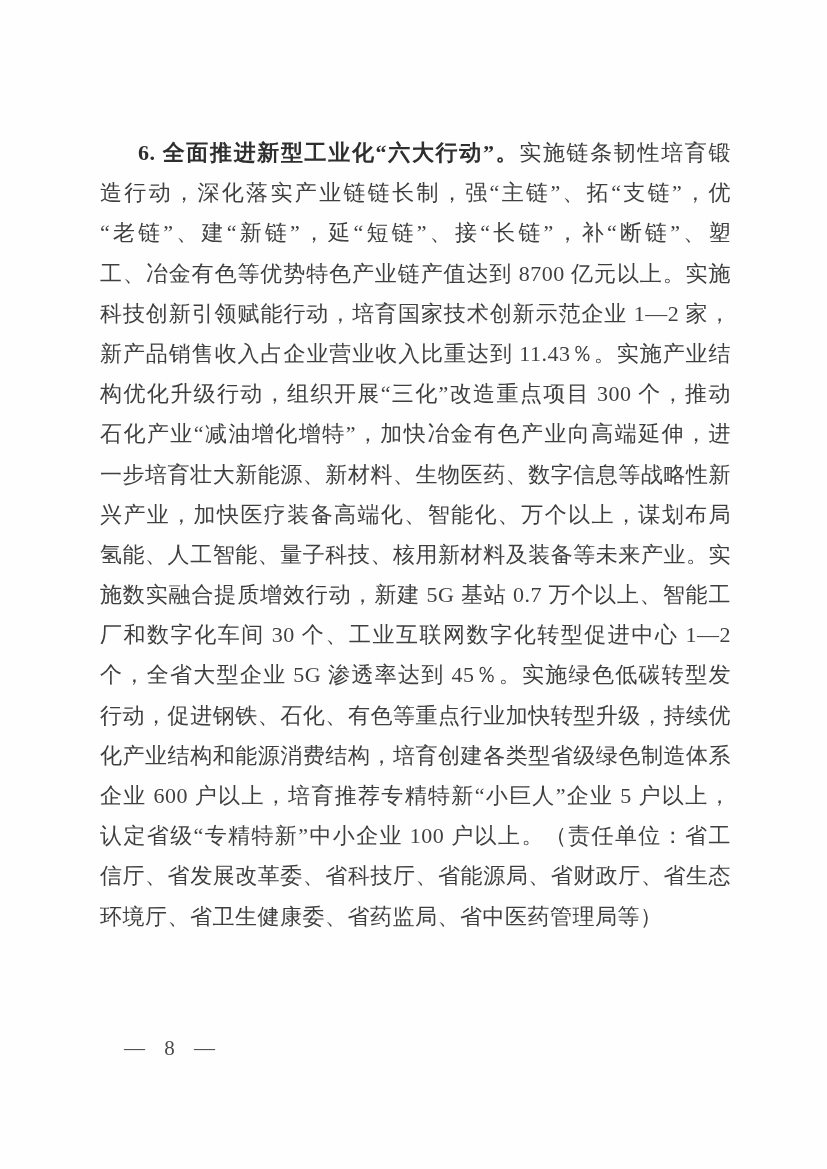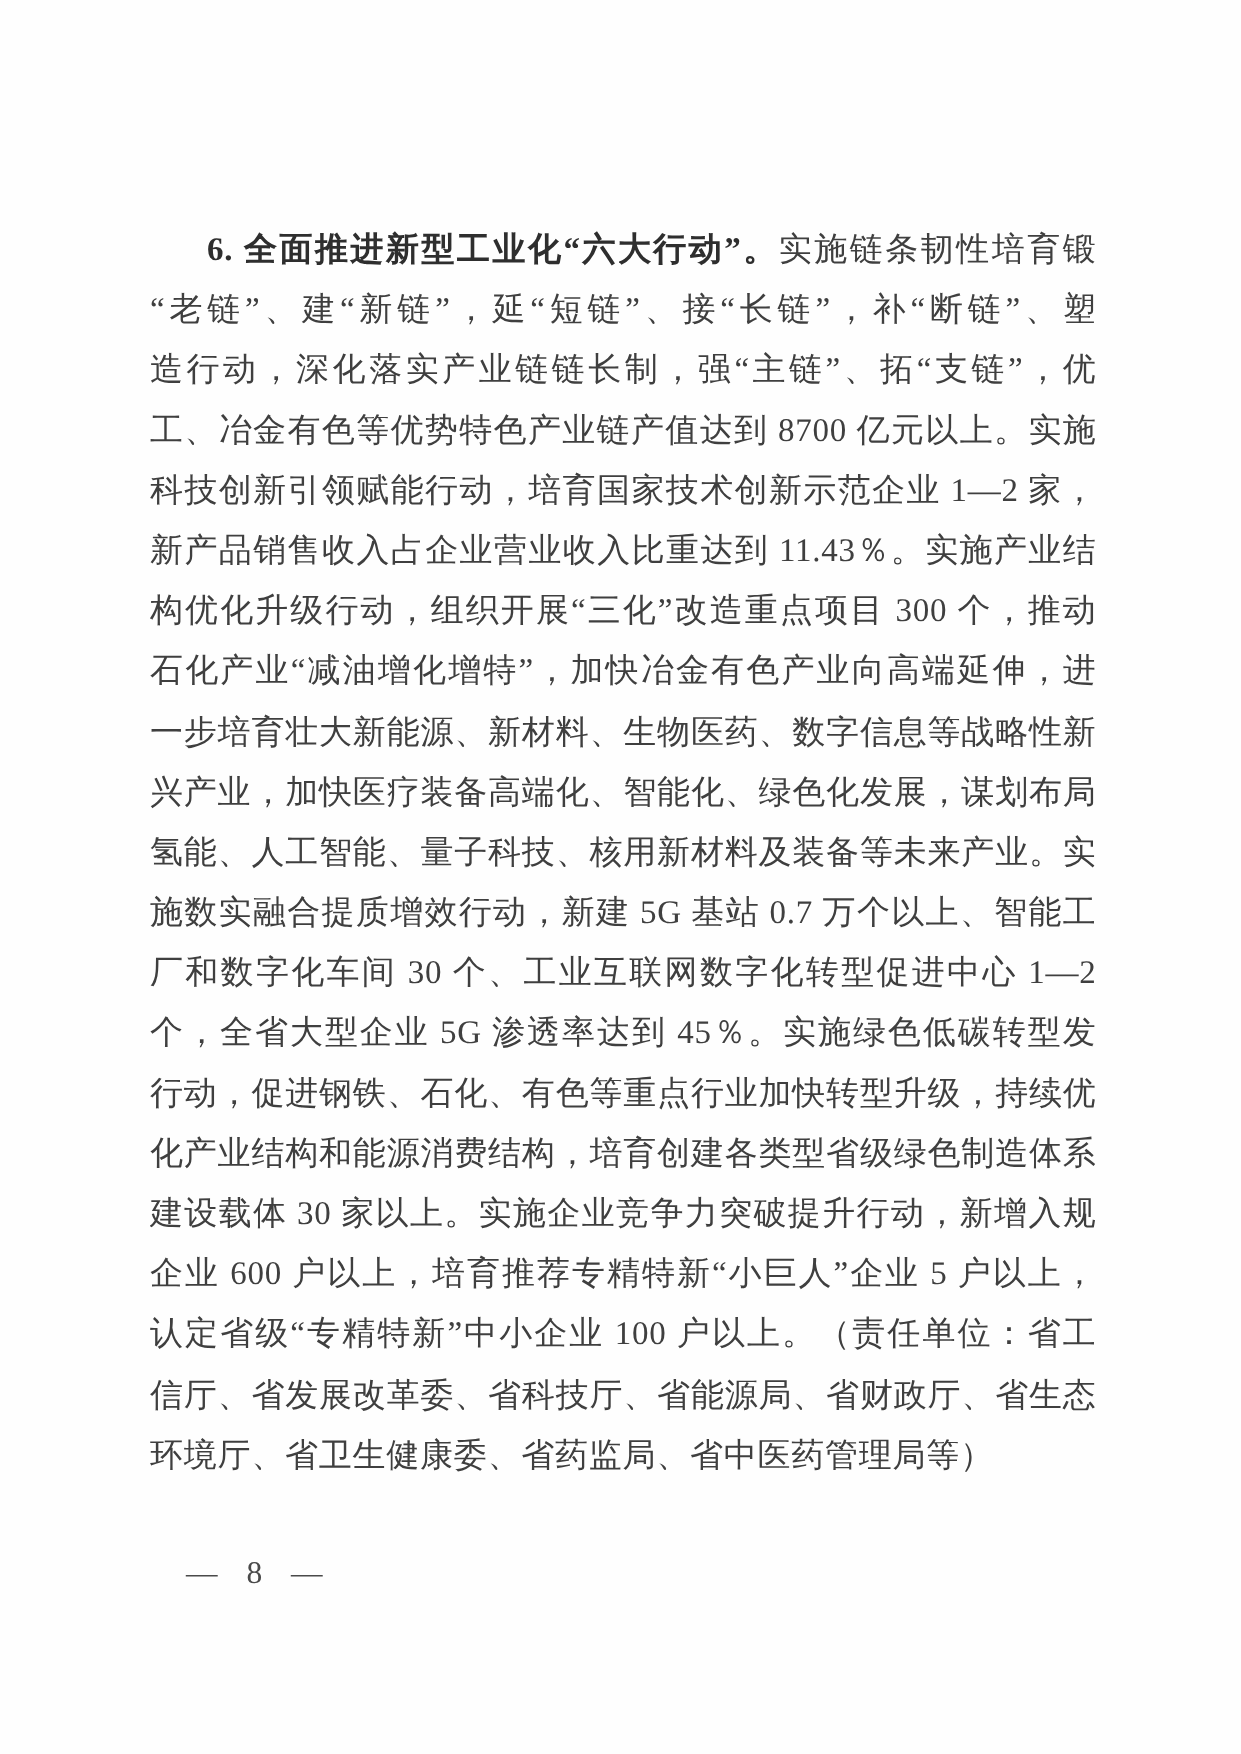--- a/index.html
+++ b/index.html
@@ -18,21 +18,20 @@
   .page {
     position: absolute;
     inset: 0;
     background: #fefefe;
   }
   .textblock {
     position: absolute;
     left: 100px;
     top: 133px;
     width: 631px;
-    margin-top: 13px;
   }
   .line {
     font-size: 22px;
     line-height: 40.2px;
     height: 40.2px;
     text-align: justify;
     text-align-last: justify;
     text-justify: inter-character;
     letter-spacing: 0.5px;
     white-space: normal;
@@ -60,36 +59,35 @@
 </style>
 </head>
 <body>
 
 <div class="page">
 
   <div class="textblock">
 
     <div class="line first"><span class="heading">6. 全面推进新型工业化“六大行动”。</span><span>实施链条韧性培育锻</span></div>
 
+    <div class="line">造行动，深化落实产业链链长制，强“主链”、拓“支链”，优</div>
     <div class="line">“老链”、建“新链”，延“短链”、接“长链”，补“断链”、塑</div>
-    <div class="line">造行动，深化落实产业链链长制，强“主链”、拓“支链”，优</div>
     <div class="line">工、冶金有色等优势特色产业链产值达到 8700 亿元以上。实施</div>
     <div class="line">科技创新引领赋能行动，培育国家技术创新示范企业 1—2 家，</div>
     <div class="line">新产品销售收入占企业营业收入比重达到 11.43％。实施产业结</div>
     <div class="line">构优化升级行动，组织开展“三化”改造重点项目 300 个，推动</div>
     <div class="line">石化产业“减油增化增特”，加快冶金有色产业向高端延伸，进</div>
     <div class="line">一步培育壮大新能源、新材料、生物医药、数字信息等战略性新</div>
-    <div class="line">兴产业，加快医疗装备高端化、智能化、绿色化发展，谋划布局</div>
+    <div class="line">兴产业，加快医疗装备高端化、智能化、万个以上，谋划布局</div>
     <div class="line">氢能、人工智能、量子科技、核用新材料及装备等未来产业。实</div>
     <div class="line">施数实融合提质增效行动，新建 5G 基站 0.7 万个以上、智能工</div>
     <div class="line">厂和数字化车间 30 个、工业互联网数字化转型促进中心 1—2</div>
     <div class="line">个，全省大型企业 5G 渗透率达到 45％。实施绿色低碳转型发展</div>
     <div class="line">行动，促进钢铁、石化、有色等重点行业加快转型升级，持续优</div>
     <div class="line">化产业结构和能源消费结构，培育创建各类型省级绿色制造体系</div>
-    <div class="line">建设载体 30 家以上。实施企业竞争力突破提升行动，新增入规</div>
     <div class="line">企业 600 户以上，培育推荐专精特新“小巨人”企业 5 户以上，</div>
     <div class="line">认定省级“专精特新”中小企业 100 户以上。（责任单位：省工</div>
     <div class="line">信厅、省发展改革委、省科技厅、省能源局、省财政厅、省生态</div>
     <div class="line last">环境厅、省卫生健康委、省药监局、省中医药管理局等）</div>
 
   </div>
 
   <div class="footer-pagenum">— 8 —</div>
 
 </div>

